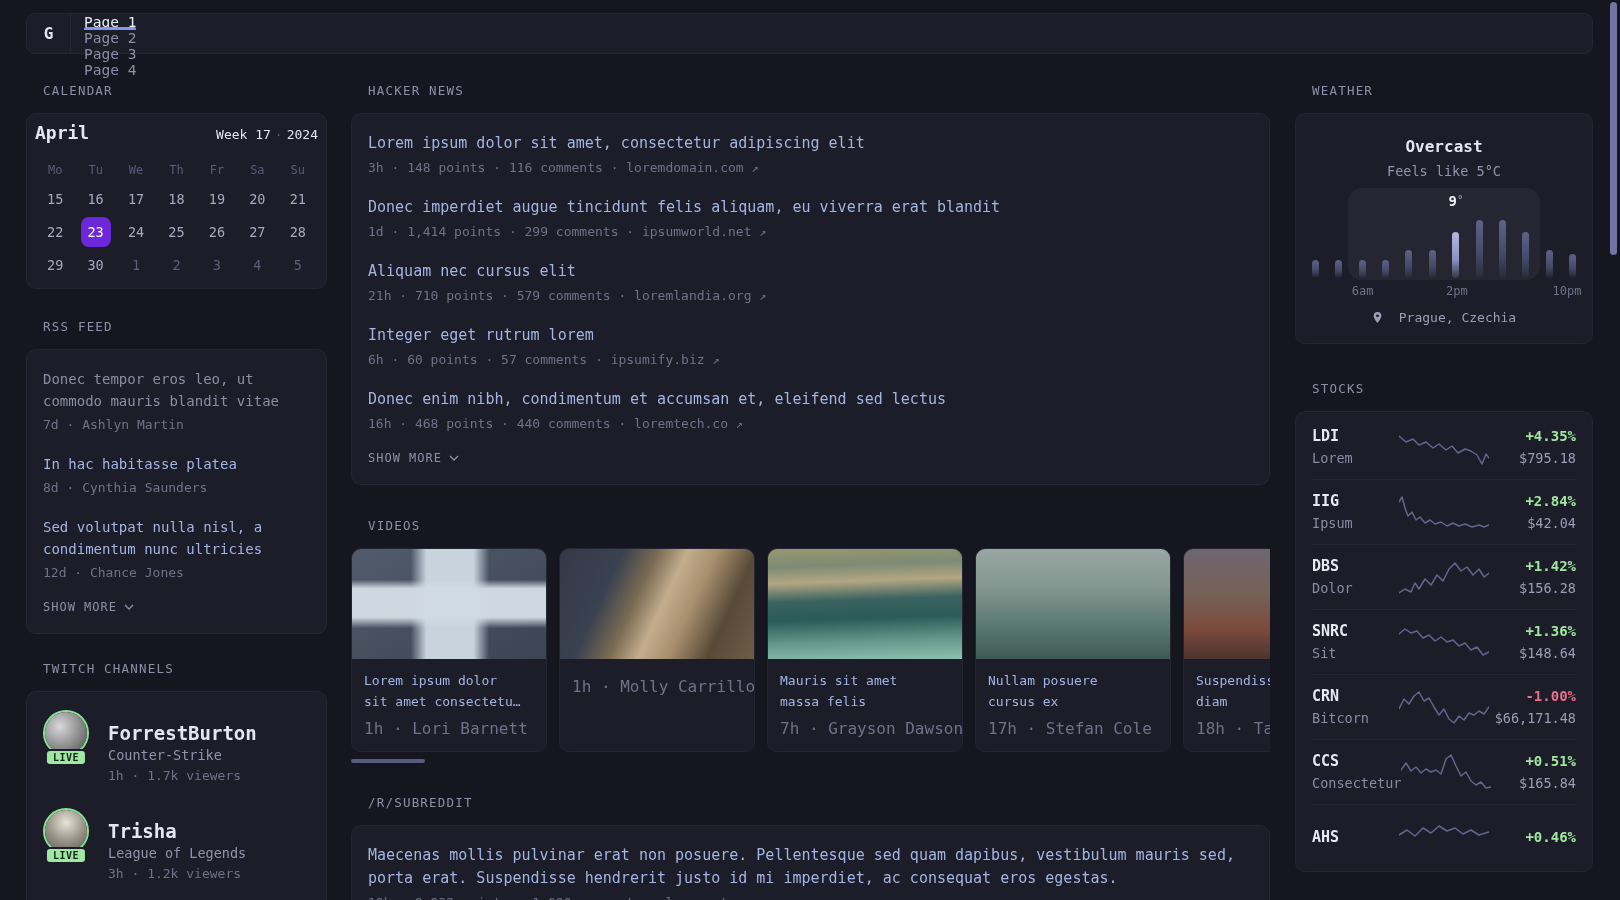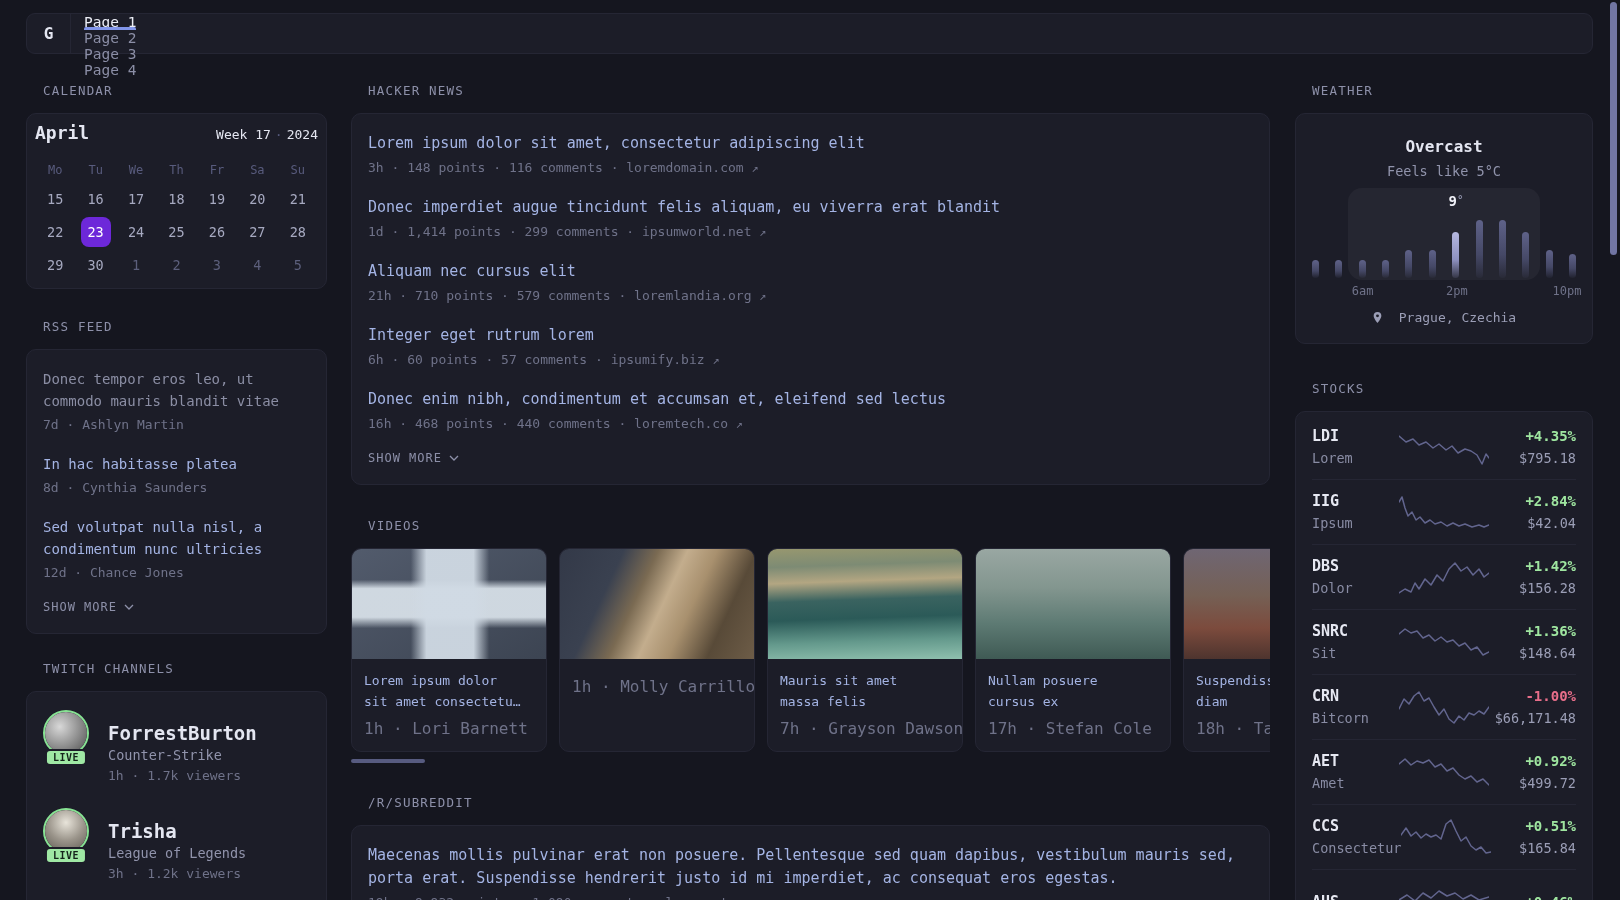--- a/index.html
+++ b/index.html
@@ -472,33 +472,20 @@
             <svg class="spark" width="90" height="36" viewBox="0 0 90 36">
               <polyline points="0,20 5,10 10,15 15,7 20,3 25,12 30,9 35,18 40,26 45,20 50,30 55,34 60,27 65,31 70,24 75,26 80,22 85,25 90,18" fill="none" stroke="#62658e" stroke-width="1.5" stroke-linejoin="round" stroke-linecap="round"></polyline>
             </svg>
             <div class="s-right">
               <div class="s-chg down">-1.00%</div>
               <div class="s-price">$66,171.48</div>
             </div>
           </div>
           <div class="stock-row">
             <div class="s-left">
-              <div class="s-ticker">AET</div>
-              <div class="s-name">Amet</div>
-            </div>
-            <svg class="spark" width="90" height="36" viewBox="0 0 90 36">
-              <polyline points="0,10 6,5 12,11 18,7 24,9 30,6 36,13 42,10 48,17 54,14 60,21 66,25 72,22 78,28 84,25 90,31" fill="none" stroke="#62658e" stroke-width="1.5" stroke-linejoin="round" stroke-linecap="round"></polyline>
-            </svg>
-            <div class="s-right">
-              <div class="s-chg up">+0.92%</div>
-              <div class="s-price">$499.72</div>
-            </div>
-          </div>
-          <div class="stock-row">
-            <div class="s-left">
               <div class="s-ticker">CCS</div>
               <div class="s-name">Consectetur</div>
             </div>
             <svg class="spark" width="90" height="36" viewBox="0 0 90 36">
               <polyline points="0,16 5,9 10,17 15,13 20,19 25,15 30,18 35,16 40,20 45,5 50,1 55,12 60,22 65,18 70,27 75,31 80,28 85,34 90,33" fill="none" stroke="#62658e" stroke-width="1.5" stroke-linejoin="round" stroke-linecap="round"></polyline>
             </svg>
             <div class="s-right">
               <div class="s-chg up">+0.51%</div>
               <div class="s-price">$165.84</div>
             </div>

